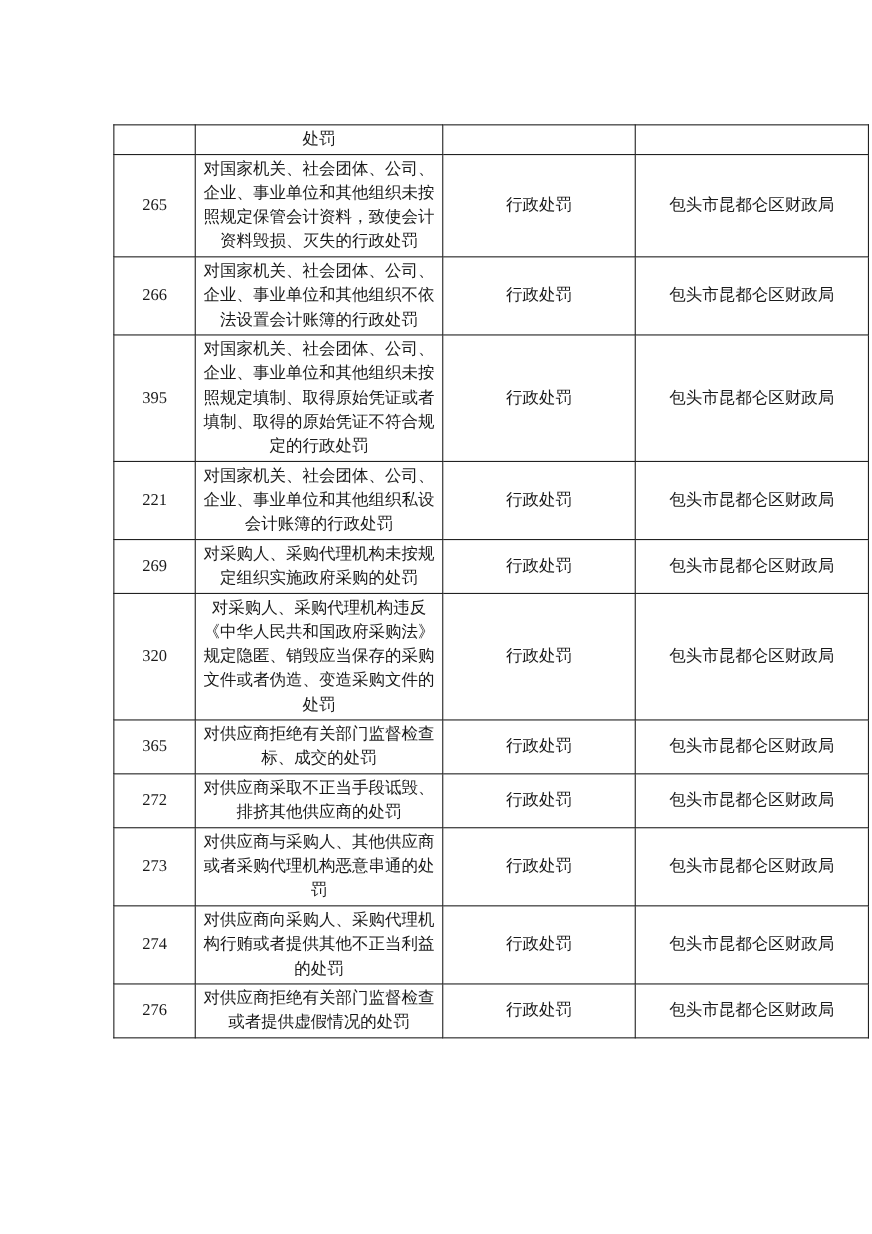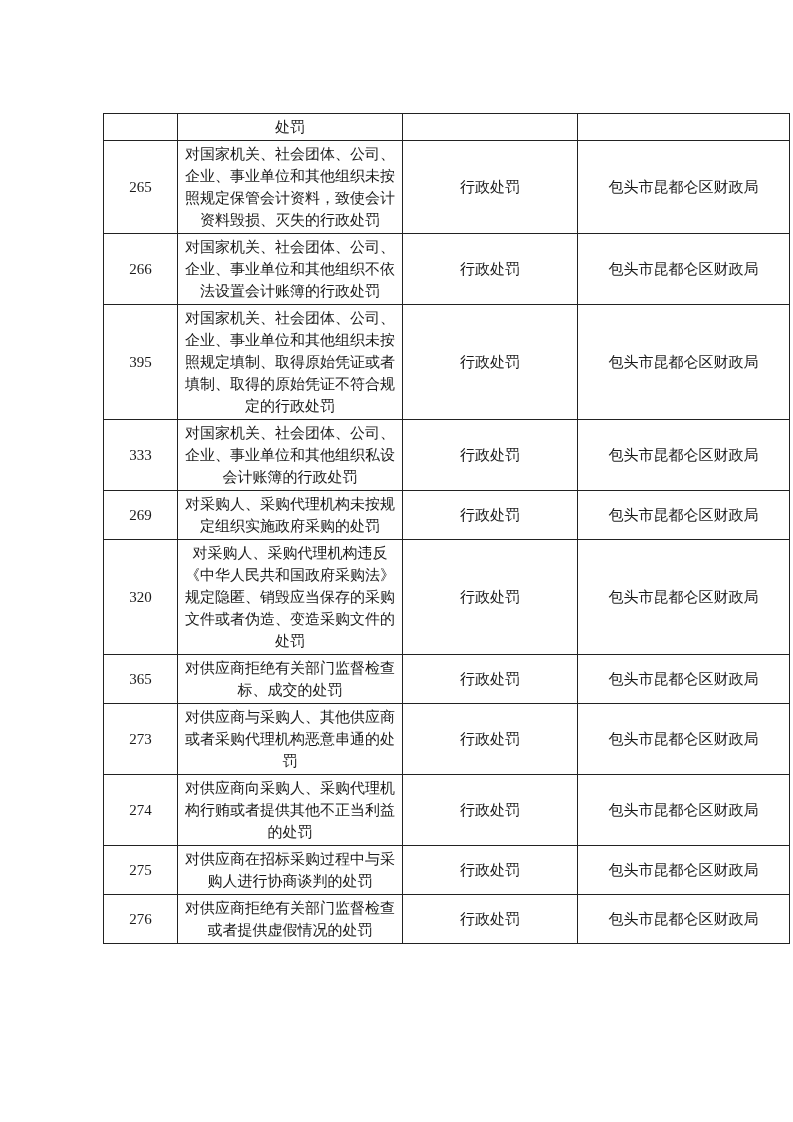--- a/index.html
+++ b/index.html
@@ -80,21 +80,21 @@
     <td class="cell-num">395</td>
     <td class="cell-desc">对国家机关、社会团体、公司、
 企业、事业单位和其他组织未按
 照规定填制、取得原始凭证或者
 填制、取得的原始凭证不符合规
 定的行政处罚</td>
     <td class="cell-type">行政处罚</td>
     <td class="cell-agency">包头市昆都仑区财政局</td>
   </tr>
         <tr>
-    <td class="cell-num">333</td>
+    <td class="cell-num">221</td>
     <td class="cell-desc">对国家机关、社会团体、公司、
 企业、事业单位和其他组织私设
 会计账簿的行政处罚</td>
     <td class="cell-type">行政处罚</td>
     <td class="cell-agency">包头市昆都仑区财政局</td>
   </tr>
         <tr>
     <td class="cell-num">269</td>
     <td class="cell-desc">对采购人、采购代理机构未按规
 定组织实施政府采购的处罚</td>
@@ -112,43 +112,43 @@
     <td class="cell-agency">包头市昆都仑区财政局</td>
   </tr>
         <tr>
     <td class="cell-num">365</td>
     <td class="cell-desc">对供应商拒绝有关部门监督检查
 标、成交的处罚</td>
     <td class="cell-type">行政处罚</td>
     <td class="cell-agency">包头市昆都仑区财政局</td>
   </tr>
         <tr>
+    <td class="cell-num">272</td>
+    <td class="cell-desc">对供应商采取不正当手段诋毁、
+排挤其他供应商的处罚</td>
+    <td class="cell-type">行政处罚</td>
+    <td class="cell-agency">包头市昆都仑区财政局</td>
+  </tr>
+        <tr>
     <td class="cell-num">273</td>
     <td class="cell-desc">对供应商与采购人、其他供应商
 或者采购代理机构恶意串通的处
 罚</td>
     <td class="cell-type">行政处罚</td>
     <td class="cell-agency">包头市昆都仑区财政局</td>
   </tr>
         <tr>
     <td class="cell-num">274</td>
     <td class="cell-desc">对供应商向采购人、采购代理机
 构行贿或者提供其他不正当利益
 的处罚</td>
     <td class="cell-type">行政处罚</td>
     <td class="cell-agency">包头市昆都仑区财政局</td>
   </tr>
         <tr>
-    <td class="cell-num">275</td>
-    <td class="cell-desc">对供应商在招标采购过程中与采
-购人进行协商谈判的处罚</td>
-    <td class="cell-type">行政处罚</td>
-    <td class="cell-agency">包头市昆都仑区财政局</td>
-  </tr>
-        <tr>
     <td class="cell-num">276</td>
     <td class="cell-desc">对供应商拒绝有关部门监督检查
 或者提供虚假情况的处罚</td>
     <td class="cell-type">行政处罚</td>
     <td class="cell-agency">包头市昆都仑区财政局</td>
   </tr>
       </tbody>
   </table>
 </div>
 

